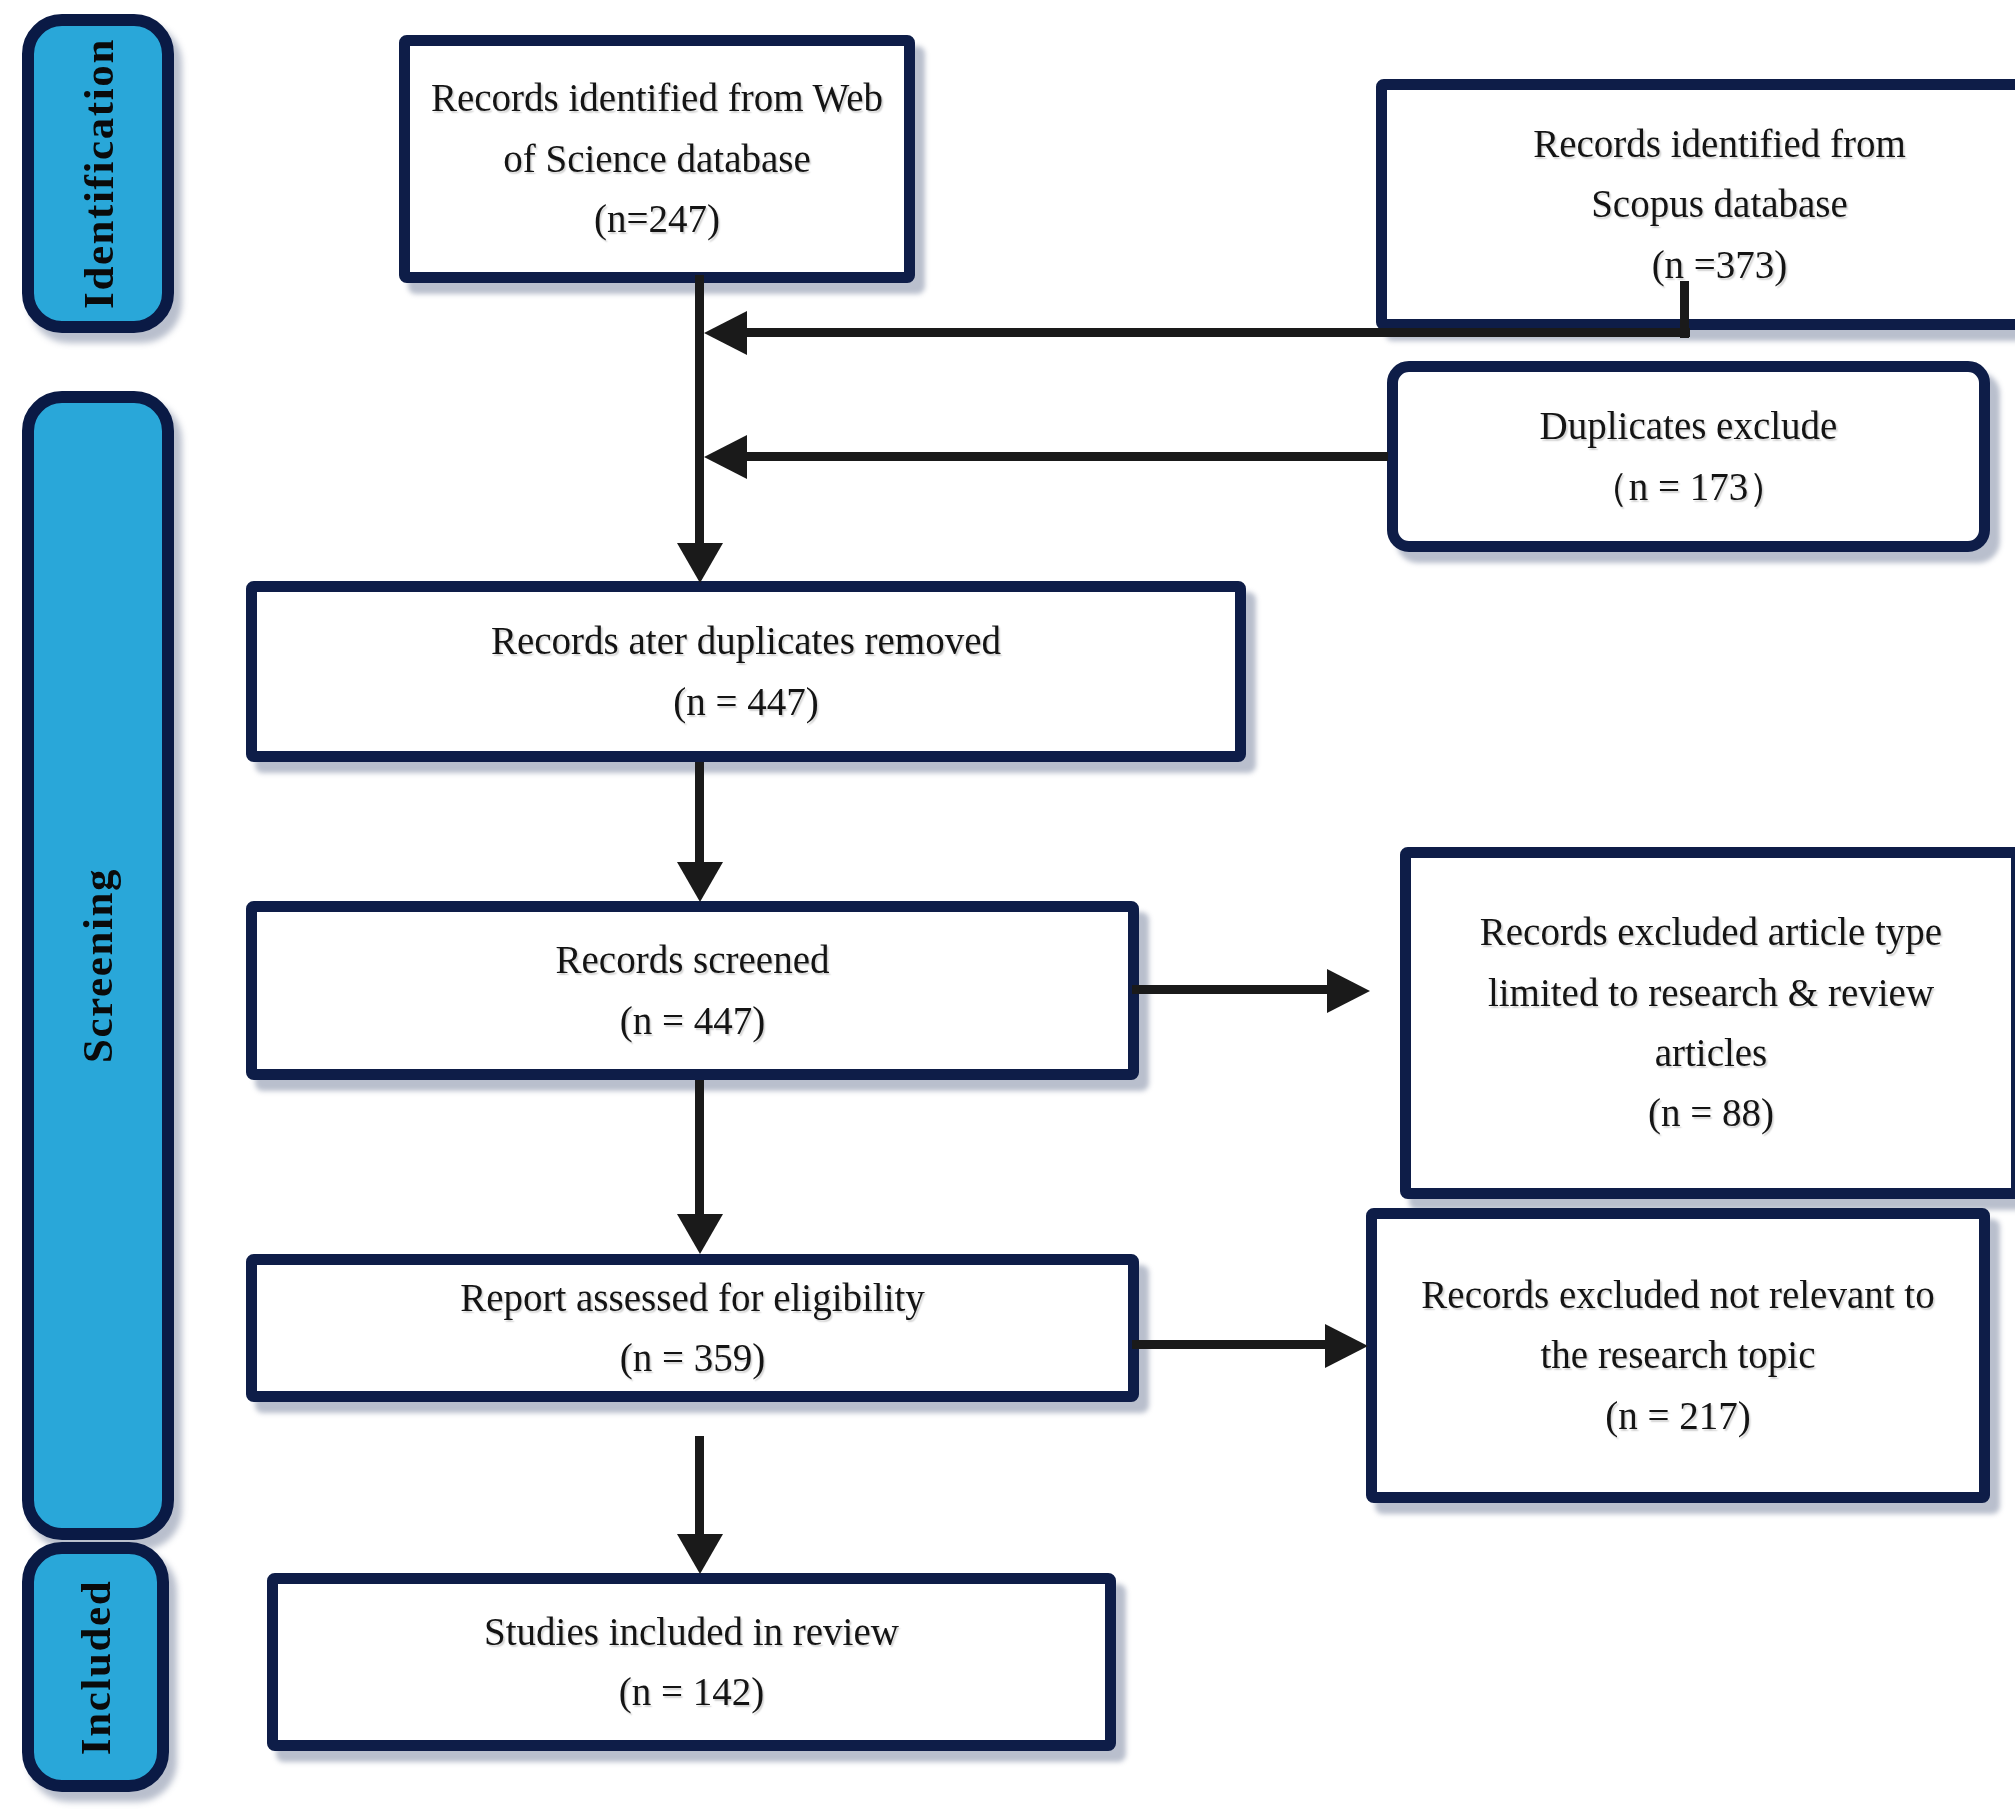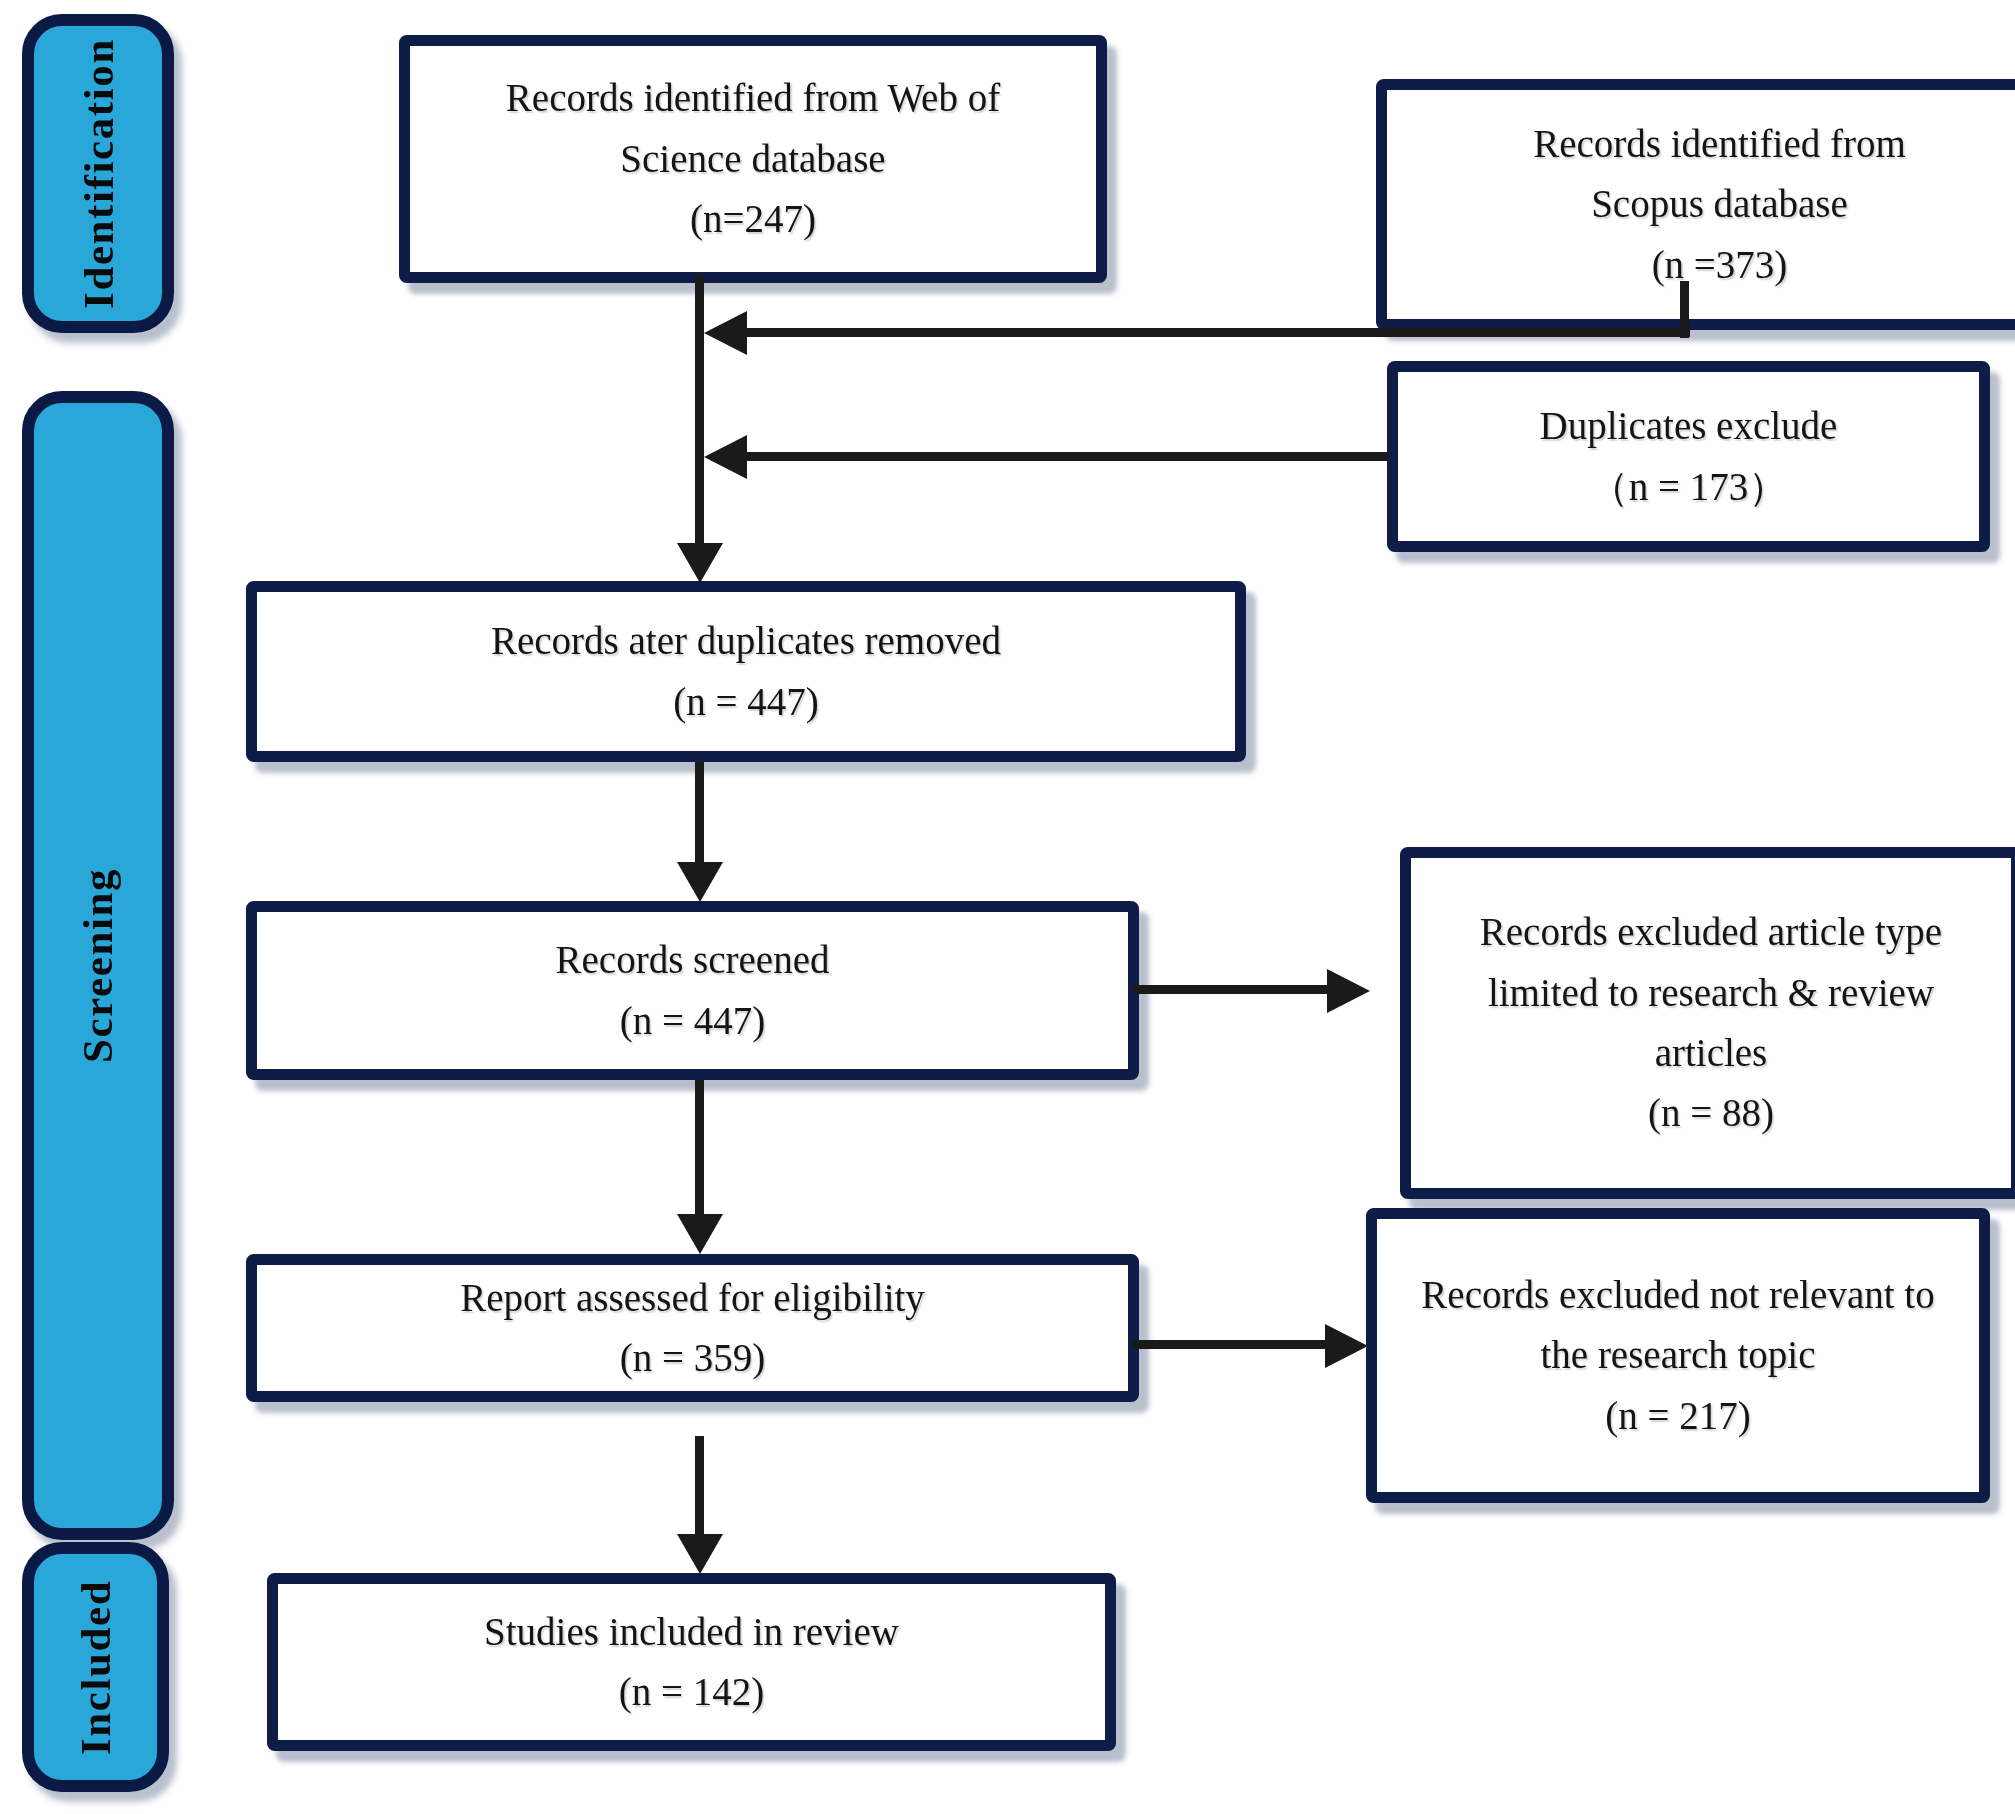--- a/index.html
+++ b/index.html
@@ -44,25 +44,25 @@
     align-items:center;justify-content:center;
     box-sizing:border-box;
     text-align:center;
     font-size:39px;
     line-height:1.55;
     color:#141414;
   }
   .fbox .label,.fbox .count{
     text-shadow:1.6px 1.6px 1.6px rgba(0,0,0,0.18);
   }
-  #box-wos{left:399px;top:35px;width:708px;height:248px;}
+  #box-wos{left:399px;top:35px;width:516px;height:248px;}
   #box-wos .label{max-width:512px;}
   #box-scopus{left:1376px;top:35px;width:687px;height:251px;margin-top:44px;}
   #box-scopus .label{max-width:434px;}
-  #box-duplicates{left:1387px;top:361px;width:603px;height:191px;}
+  #box-duplicates{left:1387px;top:361px;width:603px;height:191px;border-radius:22px;}
   #box-after-duplicates{left:246px;top:581px;width:1000px;height:181px;}
   #box-screened{left:246px;top:901px;width:893px;height:179px;}
   #box-excluded-article-type{left:1400px;top:847px;width:622px;height:352px;justify-content:center;}
   #box-excluded-article-type .label{max-width:543px;}
   #box-eligibility{left:246px;top:1254px;width:893px;height:148px;}
   #box-excluded-not-relevant{left:1366px;top:1208px;width:624px;height:295px;}
   #box-excluded-not-relevant .label{max-width:558px;}
   #box-included-review{left:267px;top:1573px;width:849px;height:178px;}
 
   

